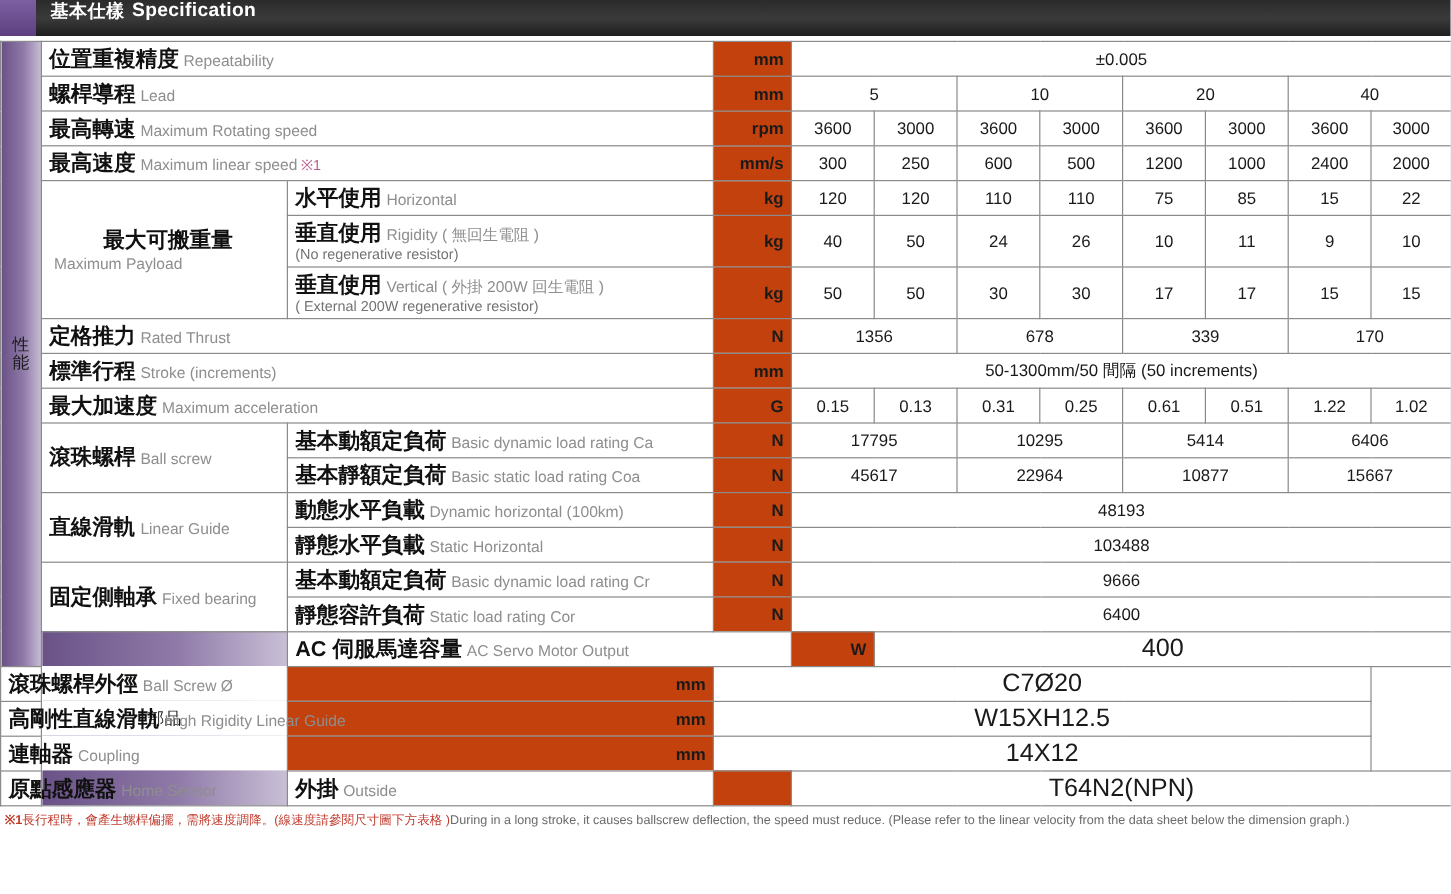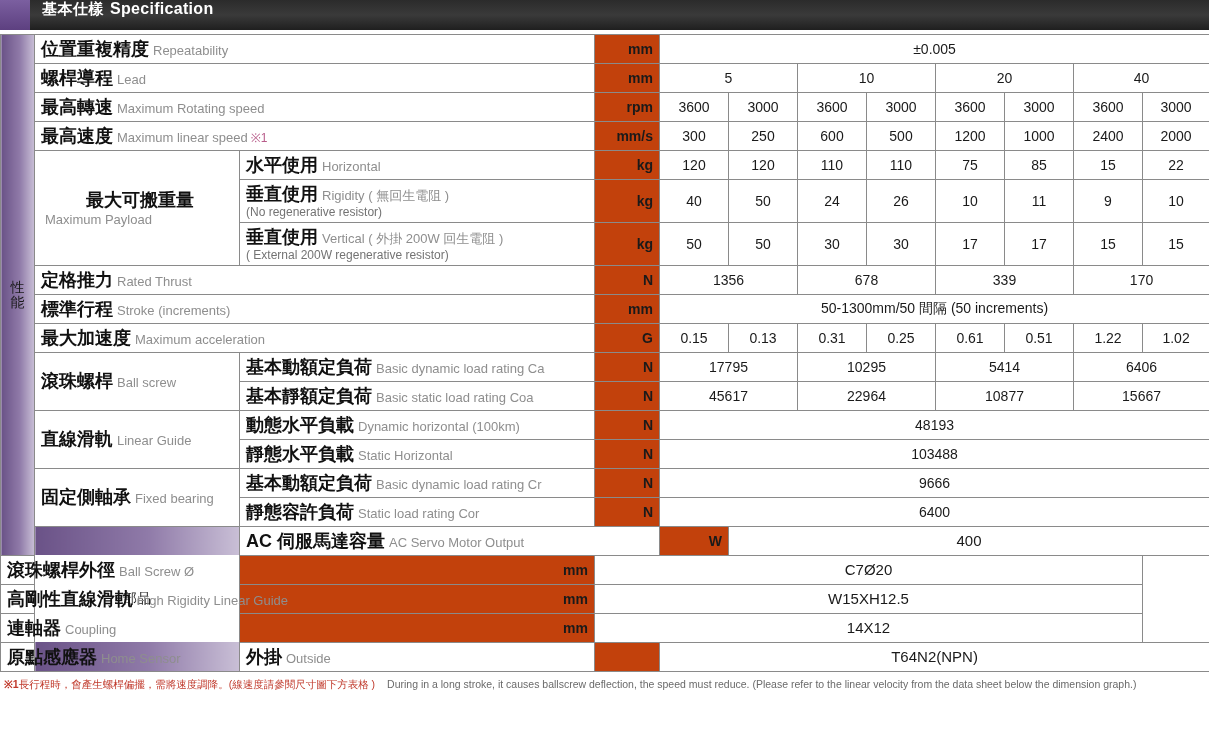--- a/index.html
+++ b/index.html
@@ -98,36 +98,36 @@
     text-align: right;
     font-weight: bold;
     font-size: 14px;
     background: #c2410c;
   }
   td.val {
     text-align: center;
     font-size: 14px;
     background: #fff;
   }
-  td.val.big { font-size: 15px; }
+  td.val.big { font-size: 21px; }
 
   .two-line .cn { display:block;margin-left:45px; }
   .two-line .en { display:block; margin-left:0; }
 
   
   .footnote {
     margin-top: 6px;
     padding-left: 4px;
     font-size: 10.5px;
     color: #c0392b;
     line-height: 1.2;
     white-space: nowrap;
   }
   .footnote .mark { font-weight: bold; }
-  .footnote .gray { color: #6a6a6a; padding-left: 12px; }
+  .footnote .gray { color: #6a6a6a; }
 </style>
 </head>
 <body>
 
 <div id="page">
 
   <div class="header">
     <div class="header-accent"></div>
     <div class="header-title">
       <span>基本仕樣</span>

